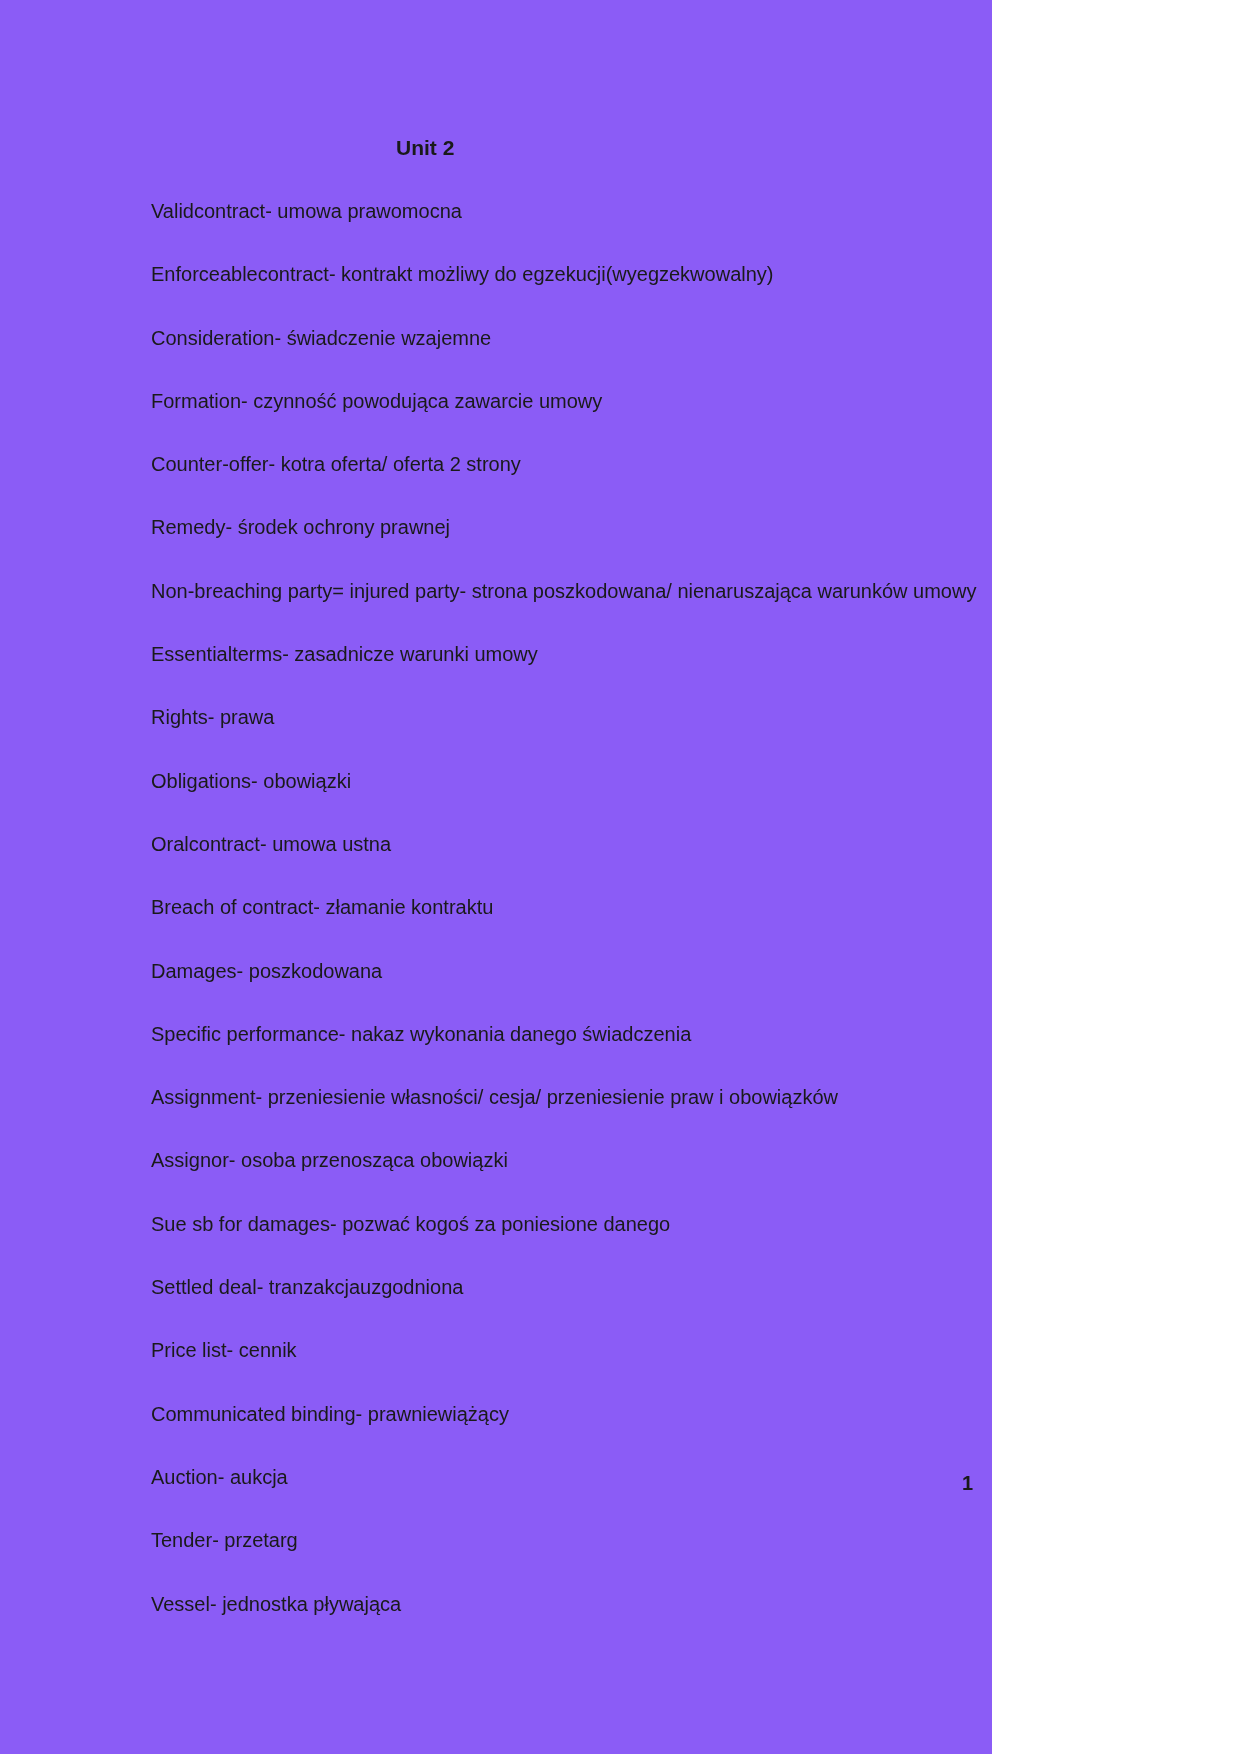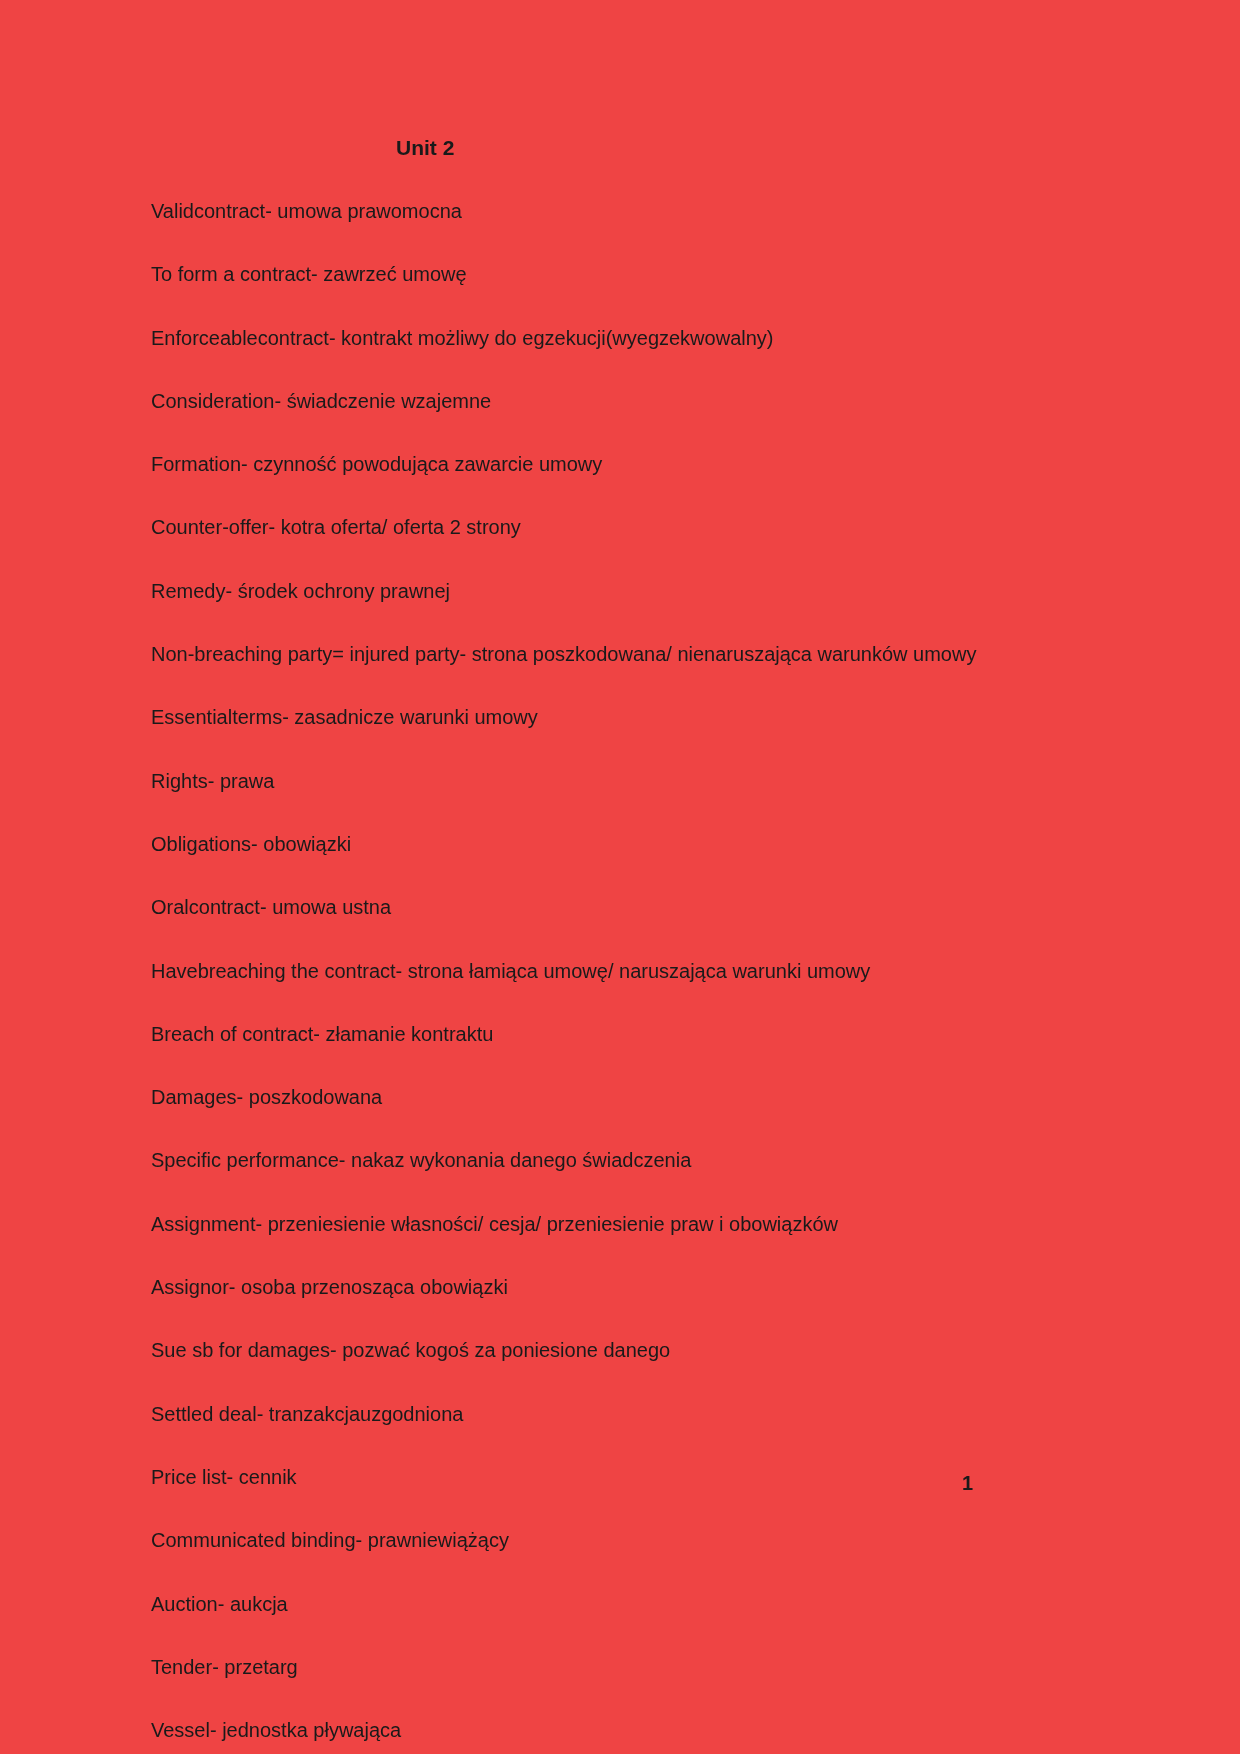--- a/index.html
+++ b/index.html
@@ -2,23 +2,23 @@
 <html><head>
 <meta charset="utf-8">
 <style>
   html, body {
     margin: 0;
     padding: 0;
     background: #ffffff;
   }
   .page {
     position: relative;
-    width: 1240px;
+    width: 992px;
     height: 1754px;
-    background: #ef4444;
+    background: #8b5cf6;
     font-family: "Liberation Sans", sans-serif;
     color: #1a1a1a;
     overflow: hidden;
   }
   .doc-title {
     position: absolute;
     top: 136px;
     left: 396px;
     margin: 0;
     font-size: 21px;
@@ -50,32 +50,30 @@
 </style>
 </head>
 <body>
 
 <div class="page">
 
   <h1 class="doc-title">Unit 2</h1>
 
   <div class="entries">
     <p class="entry">Validcontract- umowa prawomocna</p>
-    <p class="entry">To form a contract- zawrzeć umowę</p>
     <p class="entry">Enforceablecontract- kontrakt możliwy do egzekucji(wyegzekwowalny)</p>
     <p class="entry">Consideration- świadczenie wzajemne</p>
     <p class="entry">Formation- czynność powodująca zawarcie umowy</p>
     <p class="entry">Counter-offer- kotra oferta/ oferta 2 strony</p>
     <p class="entry">Remedy- środek ochrony prawnej</p>
     <p class="entry">Non-breaching party= injured party- strona poszkodowana/ nienaruszająca warunków umowy</p>
     <p class="entry">Essentialterms- zasadnicze warunki umowy</p>
     <p class="entry">Rights- prawa</p>
     <p class="entry">Obligations- obowiązki</p>
     <p class="entry">Oralcontract- umowa ustna</p>
-    <p class="entry">Havebreaching the contract- strona łamiąca umowę/ naruszająca warunki umowy</p>
     <p class="entry">Breach of contract- złamanie kontraktu</p>
     <p class="entry">Damages- poszkodowana</p>
     <p class="entry">Specific performance- nakaz wykonania danego świadczenia</p>
     <p class="entry">Assignment- przeniesienie własności/ cesja/ przeniesienie praw i obowiązków</p>
     <p class="entry">Assignor- osoba przenosząca obowiązki</p>
     <p class="entry">Sue sb for damages- pozwać kogoś za poniesione danego</p>
     <p class="entry">Settled deal- tranzakcjauzgodniona</p>
     <p class="entry">Price list- cennik</p>
     <p class="entry">Communicated binding- prawniewiążący</p>
     <p class="entry">Auction- aukcja</p>

